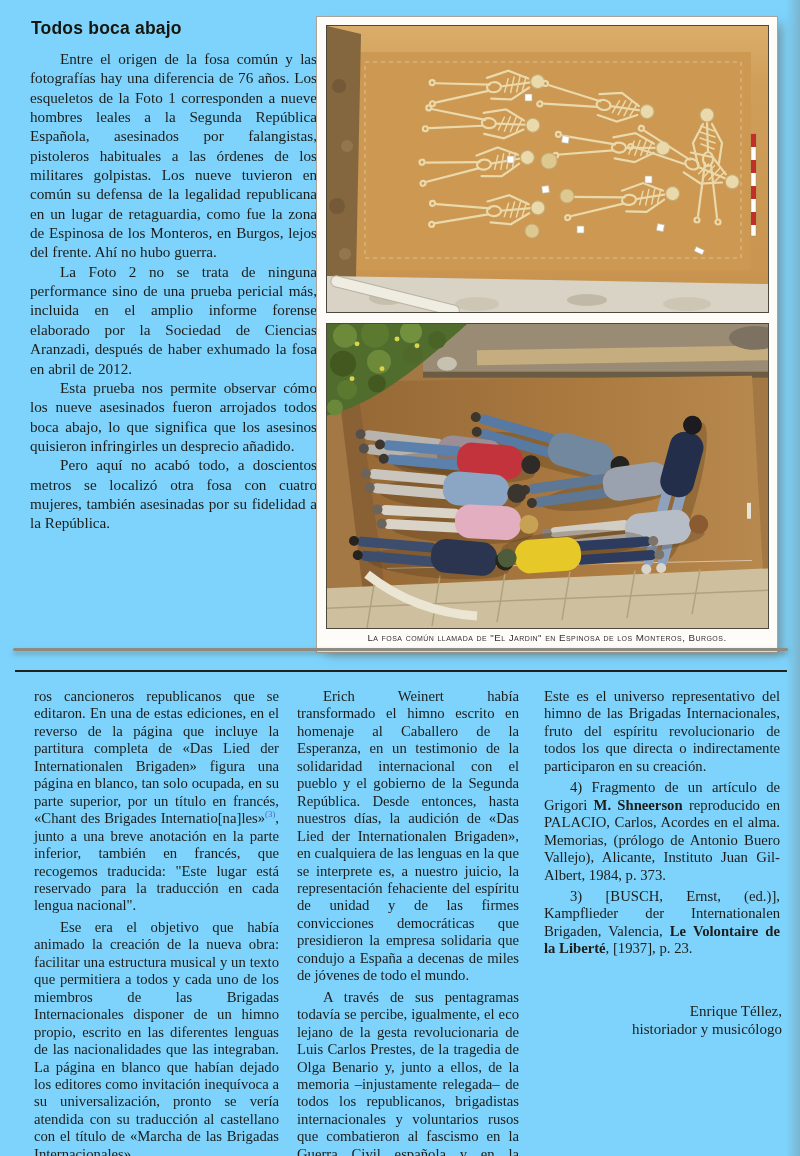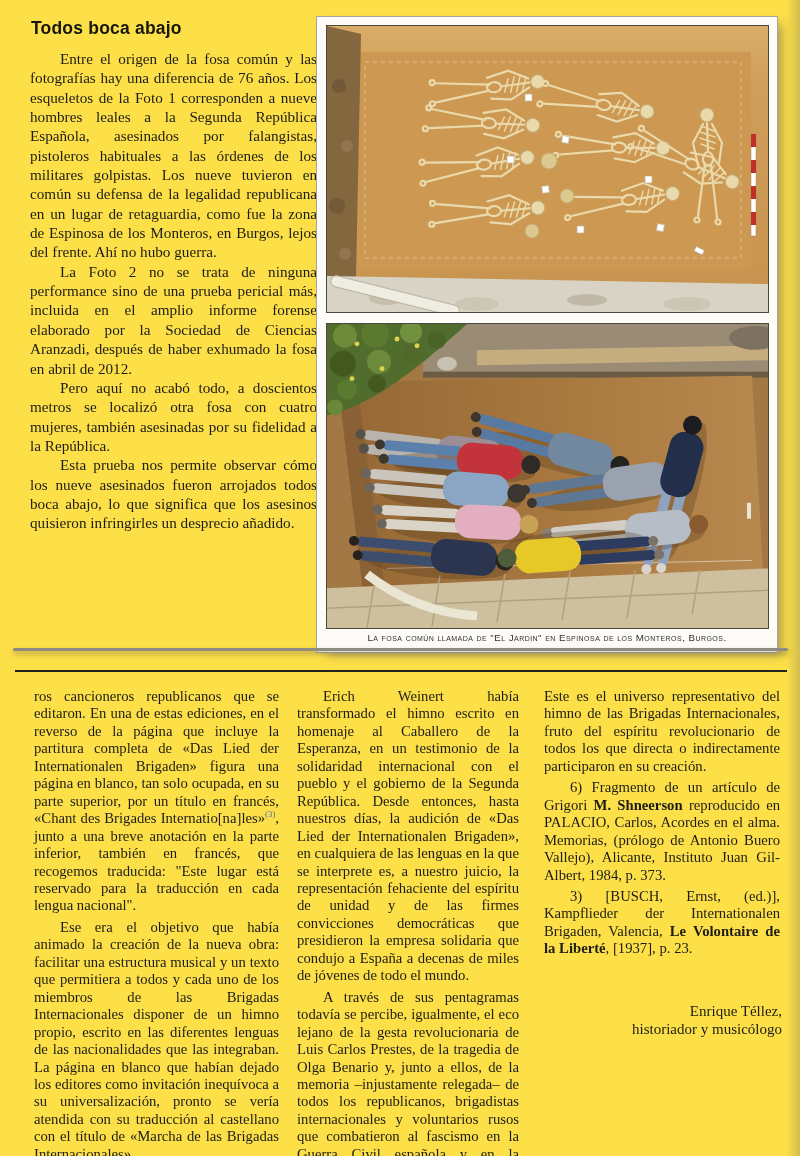--- a/index.html
+++ b/index.html
@@ -1,16 +1,16 @@
 <!DOCTYPE html>
 <html lang="es" style="--footnote-ref: #4a6db8;"><head>
 <meta charset="utf-8">
 <style>
   html,body{margin:0;padding:0;background:#e8e7e2;}
-  .page{position:relative;width:800px;height:1156px;background:#fde047;
+  .page{position:relative;width:800px;height:1156px;background:#7dd3fc;
         font-family:"Liberation Serif",serif;color:#1d1c19;overflow:hidden;margin:0 auto;}
   .page::after{content:"";position:absolute;top:0;right:0;bottom:0;width:14px;pointer-events:none;
         background:linear-gradient(90deg,rgba(0,0,0,0),rgba(115,110,98,.30));}
   h1.title{position:absolute;left:31px;top:18px;margin:0;
         font-family:"Liberation Sans",sans-serif;font-weight:bold;font-size:17.5px;
         letter-spacing:.2px;color:#16160f;}
   .article-col{position:absolute;left:30px;top:49px;width:287px;
         font-size:15.2px;line-height:19.35px;text-align:justify;hyphens:auto;-webkit-hyphens:auto;}
   .article-col p{margin:0;}
   p.ind{text-indent:30px;}
@@ -45,22 +45,22 @@
 </head>
 <body>
 
 <div class="page">
 
   <h1 class="title">Todos boca abajo</h1>
 
   <div class="article-col">
     <p class="ind">Entre el origen de la fosa común y las fotografías hay una diferencia de 76 años. Los esqueletos de la Foto 1 corresponden a nueve hombres leales a la Segunda República Española, asesinados por falangistas, pistoleros habituales a las órdenes de los militares golpistas. Los nueve tuvieron en común su defensa de la legalidad republicana en un lugar de retaguardia, como fue la zona de Espinosa de los Monteros, en Burgos, lejos del frente. Ahí no hubo guerra.</p>
     <p class="ind">La Foto 2 no se trata de ninguna performance sino de una prueba pericial más, incluida en el amplio informe forense elaborado por la Sociedad de Ciencias Aranzadi, después de haber exhumado la fosa en abril de 2012.</p>
+    <p class="ind">Esta prueba nos permite observar cómo los nueve asesinados fueron arrojados todos boca abajo, lo que significa que los asesinos quisieron infringirles un desprecio añadido.</p>
     <p class="ind">Pero aquí no acabó todo, a doscientos metros se localizó otra fosa con cuatro mujeres, también asesinadas por su fidelidad a la República.</p>
-    <p class="ind">Esta prueba nos permite observar cómo los nueve asesinados fueron arrojados todos boca abajo, lo que significa que los asesinos quisieron infringirles un desprecio añadido.</p>
   </div>
 
   <div class="photo-panel">
 
     <div class="photo p1">
       <svg viewBox="0 0 441 286" preserveAspectRatio="none">
         <defs>
           <linearGradient id="soil1" x1="0" y1="0" x2="0" y2="1">
             <stop offset="0" stop-color="#d9ad69"></stop>
               <stop offset=".22" stop-color="#cf9e59"></stop>
@@ -272,21 +272,21 @@
     <div class="col c1">
       <p class="noind"><span>ros cancioneros republicanos que se editaron. En una de estas ediciones, en el reverso de la página que incluye la partitura completa de «Das Lied der Internationalen Brigaden» figura una página en blanco, tan solo ocupada, en su parte superior, por un título en francés, «Chant des Brigades Internatio[na]les»</span><sup class="fnref">(3)</sup><span>, junto a una breve anotación en la parte inferior, también en francés, que recogemos traducida: "Este lugar está reservado para la traducción en cada lengua nacional".</span></p>
       <p class="ind">Ese era el objetivo que había animado la creación de la nueva obra: facilitar una estructura musical y un texto que permitiera a todos y cada uno de los miembros de las Brigadas Internacionales disponer de un himno propio, escrito en las diferentes lenguas de las nacionalidades que las integraban. La página en blanco que habían dejado los editores como invitación inequívoca a su universalización, pronto se vería atendida con su traducción al castellano con el título de «Marcha de las Brigadas Internacionales».</p>
     </div>
     <div class="col c2">
       <p class="ind">Erich Weinert había transformado el himno escrito en homenaje al Caballero de la Esperanza, en un testimonio de la solidaridad internacional con el pueblo y el gobierno de la Segunda República. Desde entonces, hasta nuestros días, la audición de «Das Lied der Internationalen Brigaden», en cualquiera de las lenguas en la que se interprete es, a nuestro juicio, la representación fehaciente del espíritu de unidad y de las firmes convicciones democráticas que presidieron la empresa solidaria que condujo a España a decenas de miles de jóvenes de todo el mundo.</p>
       <p class="ind">A través de sus pentagramas todavía se percibe, igualmente, el eco lejano de la gesta revolucionaria de Luis Carlos Prestes, de la tragedia de Olga Benario y, junto a ellos, de la memoria –injustamente relegada– de todos los republicanos, brigadistas internacionales y voluntarios rusos que combatieron al fascismo en la Guerra Civil española y en la Segunda Guerra Mundial; de los exiliados españoles que perecieron en los campos de concentración del sur de Francia, de Alemania...</p>
     </div>
     <div class="col c3">
       <p class="noind">Este es el universo representativo del himno de las Brigadas Internacionales, fruto del espíritu revolucionario de todos los que directa o indirectamente participaron en su creación.</p>
-      <p class="fn"><span>6) Fragmento de un artículo de Grigori </span><span class="b">M. Shneerson</span><span> reproducido en PALACIO, Carlos, Acordes en el alma. Memorias, (prólogo de Antonio Buero Vallejo), Alicante, Instituto Juan Gil-Albert, 1984, p. 373.</span></p>
+      <p class="fn"><span>4) Fragmento de un artículo de Grigori </span><span class="b">M. Shneerson</span><span> reproducido en PALACIO, Carlos, Acordes en el alma. Memorias, (prólogo de Antonio Buero Vallejo), Alicante, Instituto Juan Gil-Albert, 1984, p. 373.</span></p>
       <p class="fn"><span>3) [BUSCH, Ernst, (ed.)], Kampflieder der Internationalen Brigaden, Valencia, </span><span class="b">Le Volontaire de la Liberté</span><span>, [1937], p. 23.</span></p>
       <div class="sig">
         <div>Enrique Téllez,</div>
         <div>historiador y musicólogo</div>
       </div>
     </div>
   </div>
 
 </div>
 

